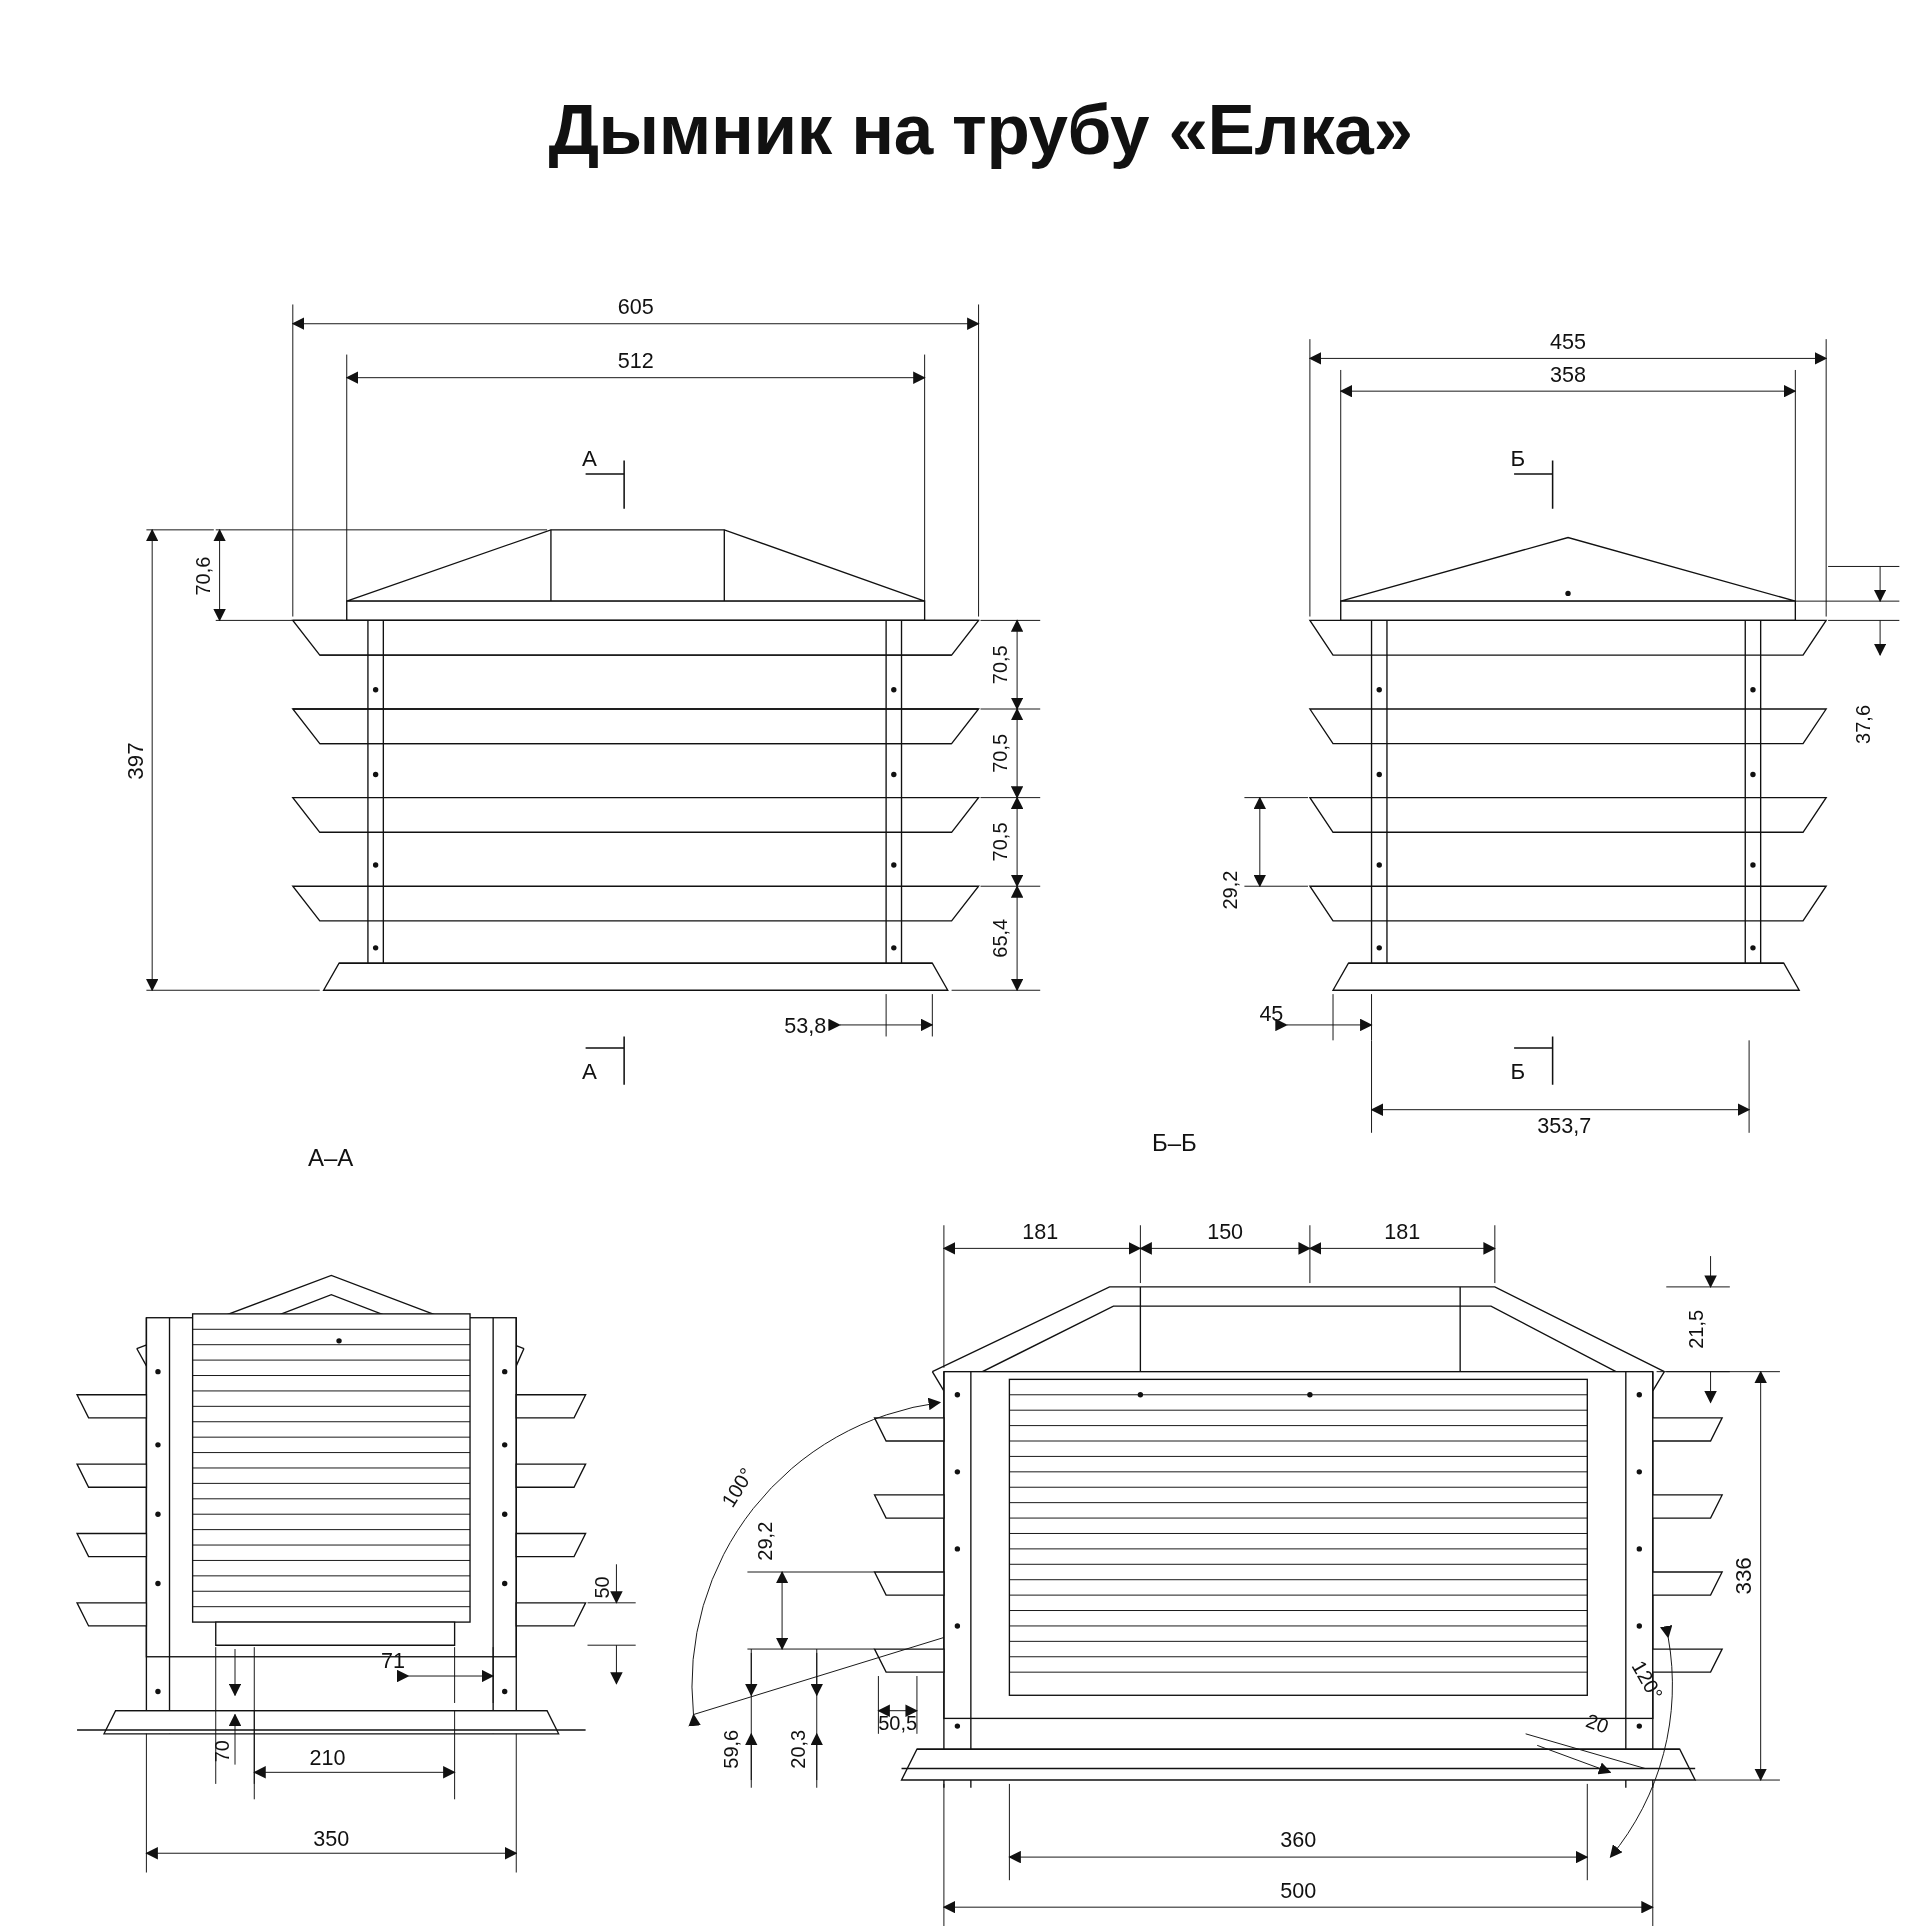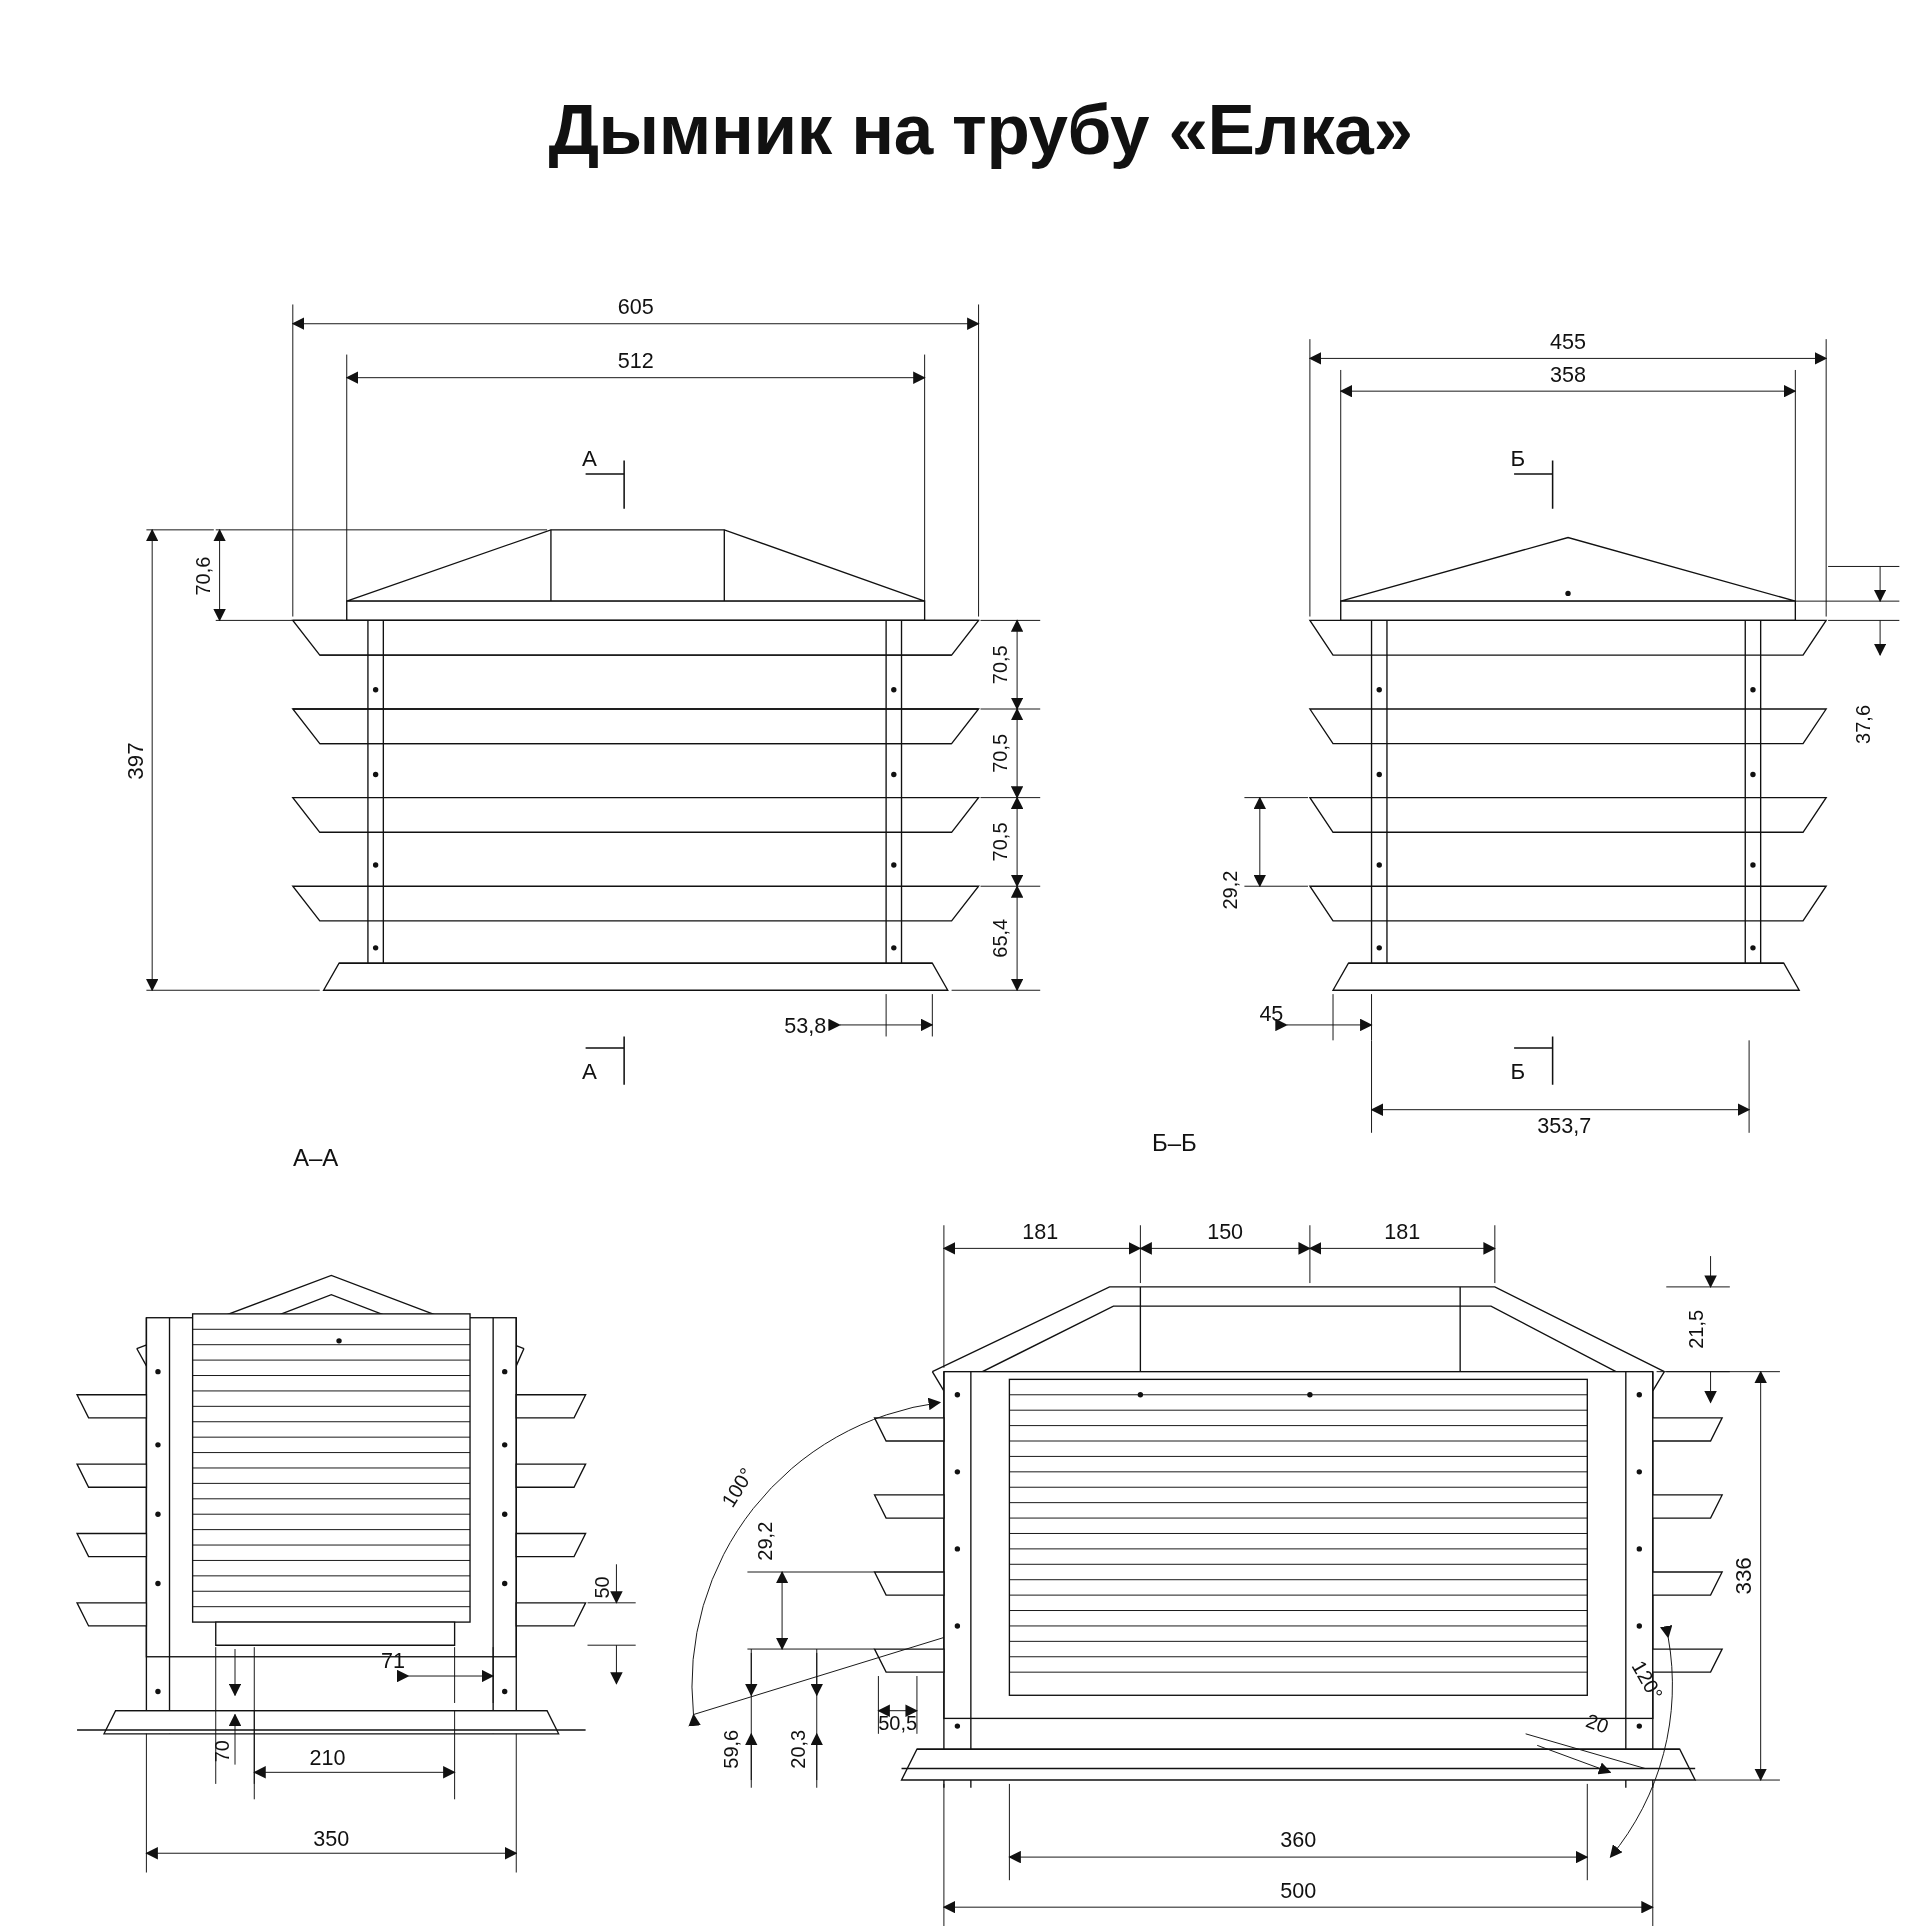--- a/index.html
+++ b/index.html
@@ -35,21 +35,21 @@
     left: 0;
     width: 1961px;
     height: 1957px;
   }
   .view-label {
     position: absolute;
     font-size: 24px;
     color: #111111;
     font-family: "Liberation Sans", sans-serif;
   }
-  #label-aa { left: 293px; top: 1144px; }
+  #label-aa { left: 308px; top: 1144px; }
   #label-bb { left: 1152px; top: 1129px; }
   text {
     font-family: "Liberation Sans", sans-serif;
     fill: #111111;
   }
 </style>
 </head>
 <body>
 
 <div id="sheet">

